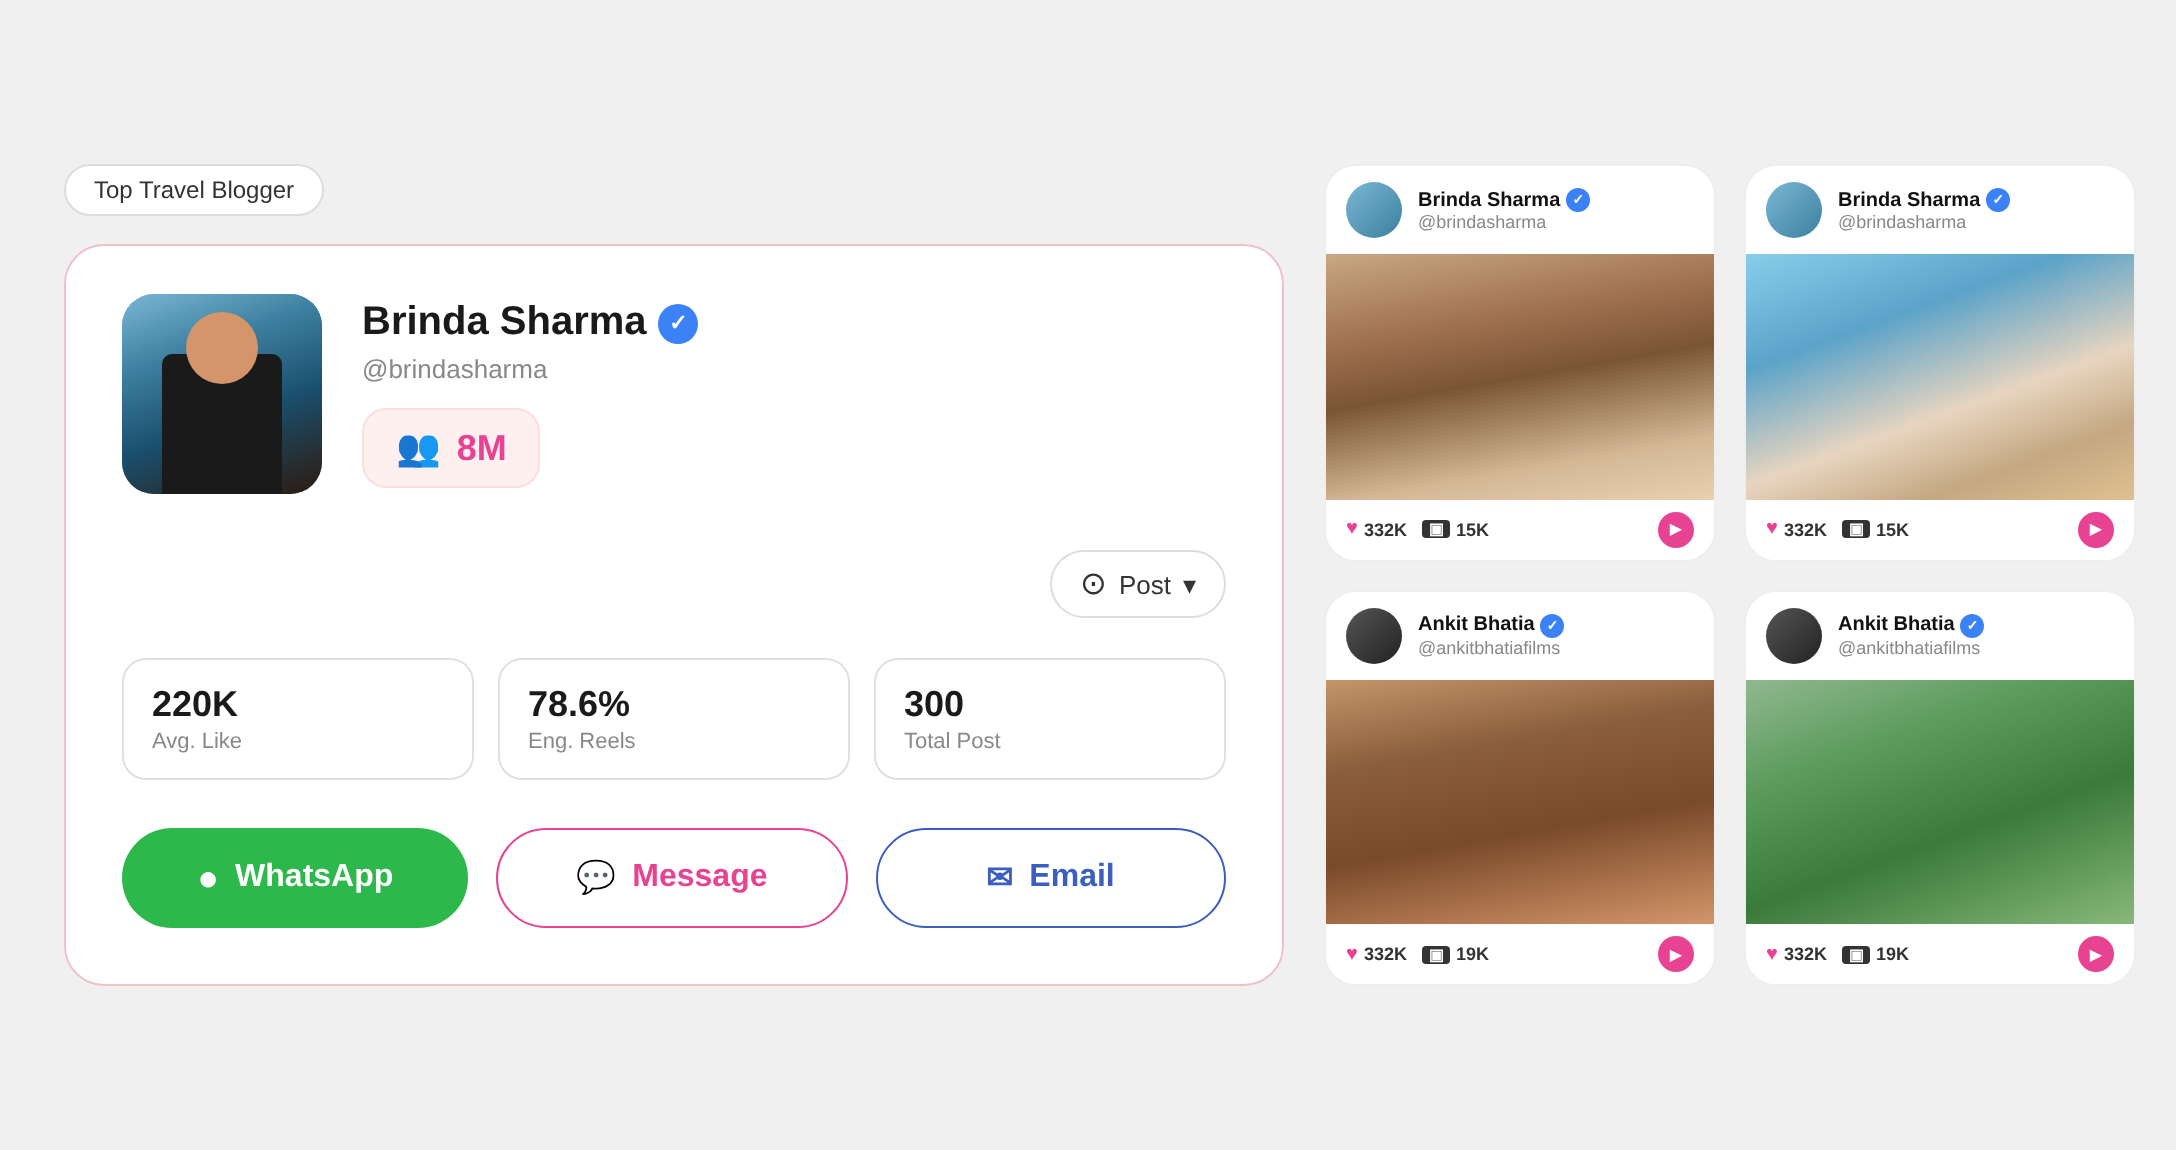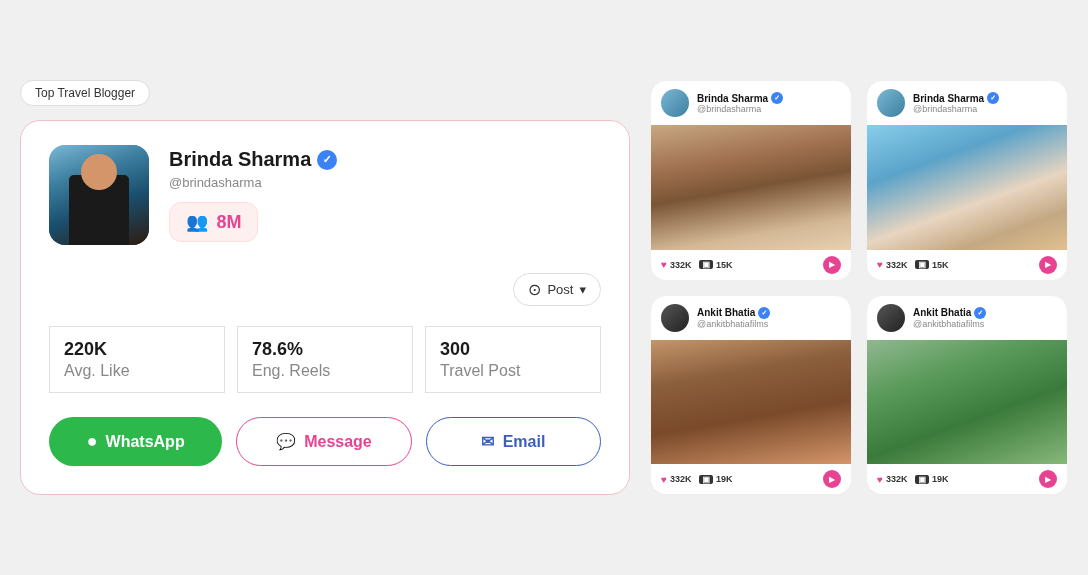--- a/index.html
+++ b/index.html
@@ -17,20 +17,21 @@
     .container {
       display: flex;
       gap: 20px;
       width: 100%;
       max-width: 1050px;
     }
     
     .left-panel {
       width: 610px;
       flex-shrink: 0;
+      margin-left: 12px;
     }
     .tags-row {
       display: flex;
       gap: 10px;
       margin-bottom: 14px;
     }
     .tag-badge {
       background: #fff;
       border: 1.5px solid #ddd;
       border-radius: 20px;
@@ -160,31 +161,31 @@
       font-size: 16px;
     }
     .stats-row {
       display: flex;
       gap: 12px;
       margin-bottom: 24px;
     }
     .stat-box {
       flex: 1;
       border: 1.5px solid #e0e0e0;
-      border-radius: 0;
+      border-radius: 12px;
       padding: 12px 14px;
     }
     .stat-value {
       font-size: 18px;
       font-weight: 700;
       color: #1a1a1a;
       margin-bottom: 2px;
     }
     .stat-label {
-      font-size: 16px;
+      font-size: 11px;
       color: #888;
     }
     .actions-row {
       display: flex;
       gap: 14px;
     }
     .btn-whatsapp {
       flex: 1;
       display: flex;
       align-items: center;
@@ -392,21 +393,21 @@
         <div class="stat-box">
           <div class="stat-value">220K</div>
           <div class="stat-label">Avg. Like</div>
         </div>
         <div class="stat-box">
           <div class="stat-value">78.6%</div>
           <div class="stat-label">Eng. Reels</div>
         </div>
         <div class="stat-box">
           <div class="stat-value">300</div>
-          <div class="stat-label">Travel Post</div>
+          <div class="stat-label">Total Post</div>
         </div>
       </div>
 
       <div class="actions-row">
         <button class="btn-whatsapp">
           <span style="font-size:18px;">●</span>
           <span>WhatsApp</span>
         </button>
         <button class="btn-message">
           <span style="font-size:16px;">💬</span>

